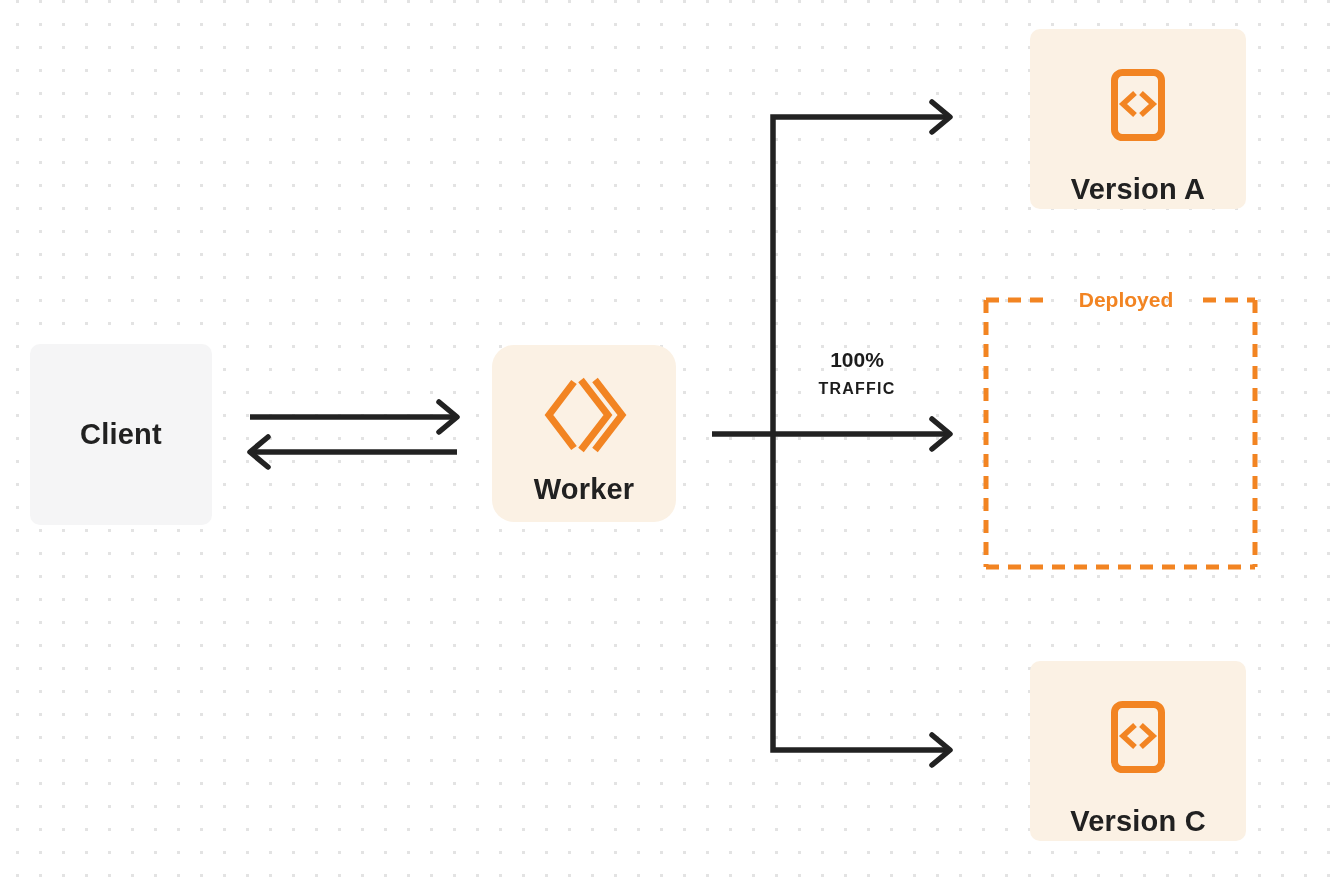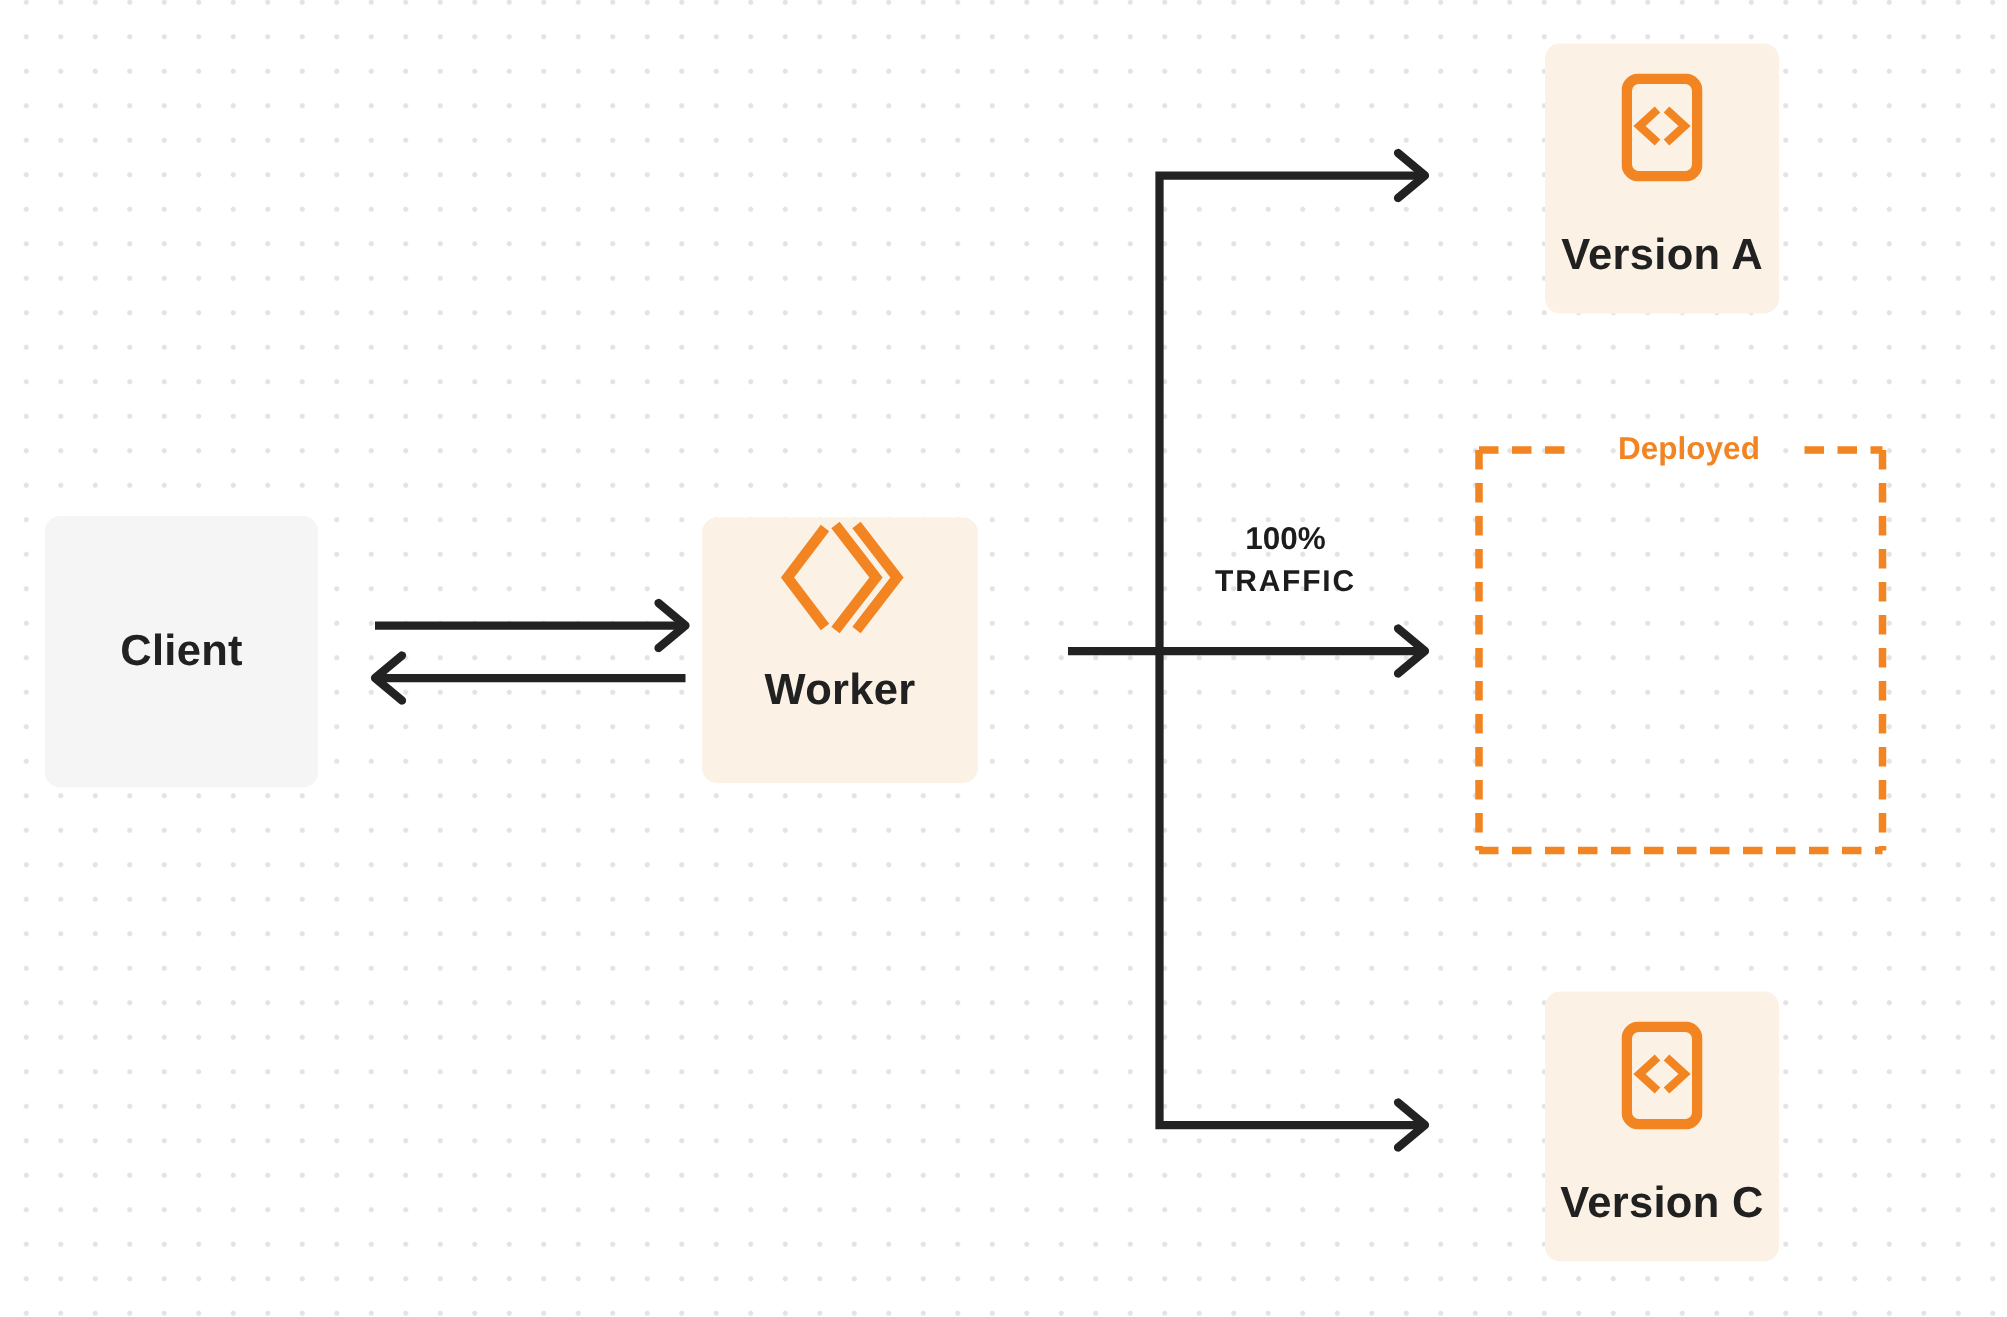--- a/index.html
+++ b/index.html
@@ -18,34 +18,34 @@
   .head{stroke:#222222;stroke-width:5.5;fill:none;stroke-linecap:round;stroke-linejoin:round;}
   .dash{stroke:#f28422;stroke-width:5;fill:none;stroke-dasharray:13 9;stroke-linecap:butt;}
 
   .node{
     position:absolute;border-radius:10px;
     display:flex;flex-direction:column;align-items:center;
     box-sizing:border-box;
   }
   .node .label{font-weight:bold;font-size:29px;color:#212121;letter-spacing:.2px;}
   .node-client{left:30px;top:344px;width:182px;height:181px;background:#f5f5f6;justify-content:center;}
-  .node-worker{left:468px;top:345px;width:184px;height:177px;background:#fbf1e4;}
+  .node-worker{left:492px;top:345px;width:184px;height:177px;background:#fbf1e4;padding-top:30px;border-radius:22px;}
   .node-worker .label{margin-top:14px;}
-  .node-version{width:156px;height:180px;background:#fbf1e4;padding-top:20px;}
+  .node-version{width:216px;height:180px;background:#fbf1e4;padding-top:40px;}
   .node-version .label{margin-top:28px;}
   .node-version-a{left:1030px;top:29px;}
   .node-version-b{left:1029px;top:345px;}
   .node-version-c{left:1030px;top:661px;}
 
   .traffic-label{
     position:absolute;left:796px;top:347px;width:122px;
     text-align:center;color:#1c1c1c;font-weight:bold;
   }
   .traffic-label .l1{display:block;font-size:21px;line-height:26px;}
-  .traffic-label .l2{display:block;font-size:20px;line-height:31px;letter-spacing:1.2px;}
+  .traffic-label .l2{display:block;font-size:16px;line-height:31px;letter-spacing:1.2px;}
 
   .deployed-label{
     position:absolute;left:1046px;top:285px;width:160px;
     text-align:center;color:#f28422;font-weight:bold;font-size:21px;line-height:30px;
   }
 </style>
 </head>
 <body>
 
 <div class="stage">

